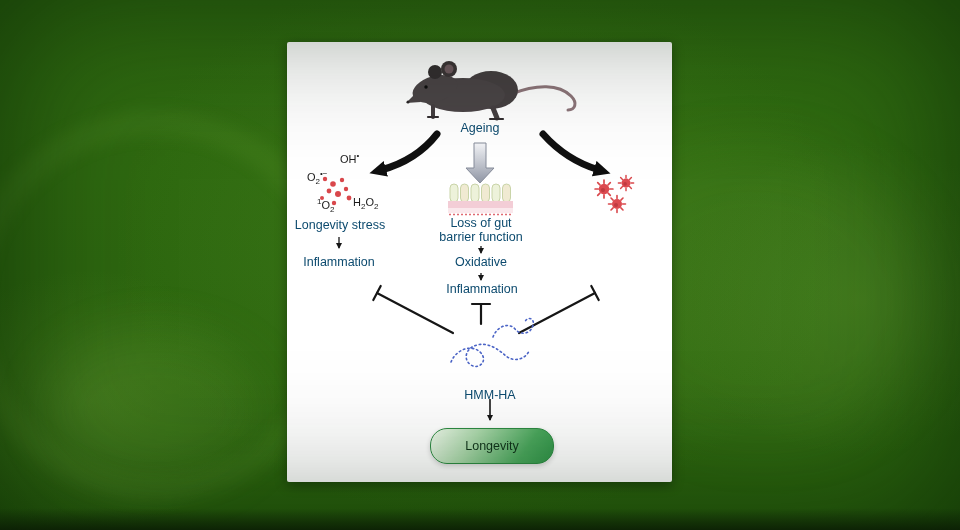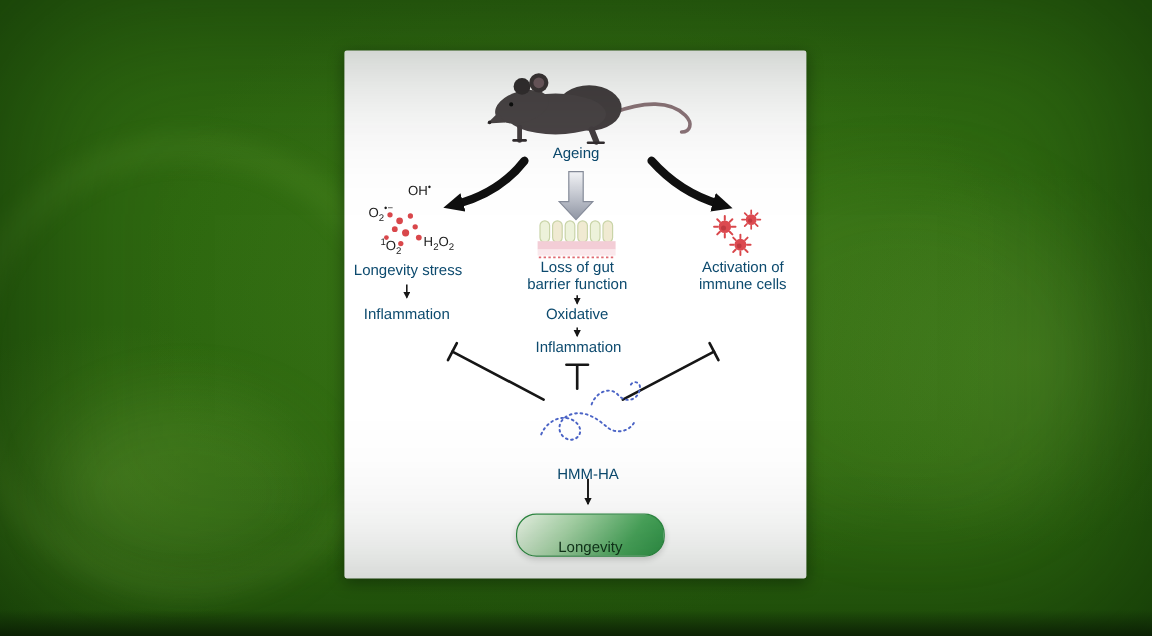--- a/index.html
+++ b/index.html
@@ -25,21 +25,21 @@
   .art{position:absolute;left:0;top:0;width:385px;height:440px;}
 
   .lbl{position:absolute;transform:translateX(-50%);font-size:12.5px;line-height:13px;
     color:#0c4a6e;text-align:center;white-space:nowrap;}
   .lbl .line{display:block;line-height:14px;text-align:center;}
   .chem{position:absolute;font-size:11px;color:#1b1b1b;white-space:nowrap;}
   .chem sub{font-size:8px;}
   .chem sup{font-size:8px;}
 
   .pill{position:absolute;left:143px;top:386px;width:122px;height:34px;border-radius:17px;
-    border:1px solid #2d8a42;display:flex;align-items:flex-end;justify-content:center;
+    border:1px solid #2d8a42;display:flex;align-items:center;justify-content:center;
     background:linear-gradient(125deg,#eef7ea 0%,#a9d6a9 35%,#4aa65c 75%,#2f9247 100%);
     box-shadow:0 2px 5px rgba(0,0,0,.18);font-size:12.5px;color:#10331a;}
 </style>
 </head>
 <body>
 
 <div class="stage">
   <div class="molerat-tail"></div>
   <div class="molerat-body"></div>
   <div class="glow1"></div>
@@ -154,24 +154,20 @@
     <div class="lbl" style="left:53px;top:177px">Longevity stress</div>
     <div class="lbl" style="left:52px;top:214px">Inflammation</div>
 
     <div class="lbl two" style="left:194px;top:174px">
       <span class="line">Loss of gut</span>
       <span class="line">barrier function</span>
     </div>
     <div class="lbl" style="left:194px;top:214px">Oxidative</div>
     <div class="lbl" style="left:195px;top:241px">Inflammation</div>
 
-    <div class="lbl two" style="left:332px;top:174px">
-      <span class="line">Activation of</span>
-      <span class="line">immune cells</span>
-    </div>
 
     <div class="lbl" style="left:203px;top:347px">HMM-HA</div>
 
     <div class="pill">
       <span>Longevity</span>
     </div>
   </div>
 
   <div class="vignette"></div>
   <div class="bottom-band"></div>

